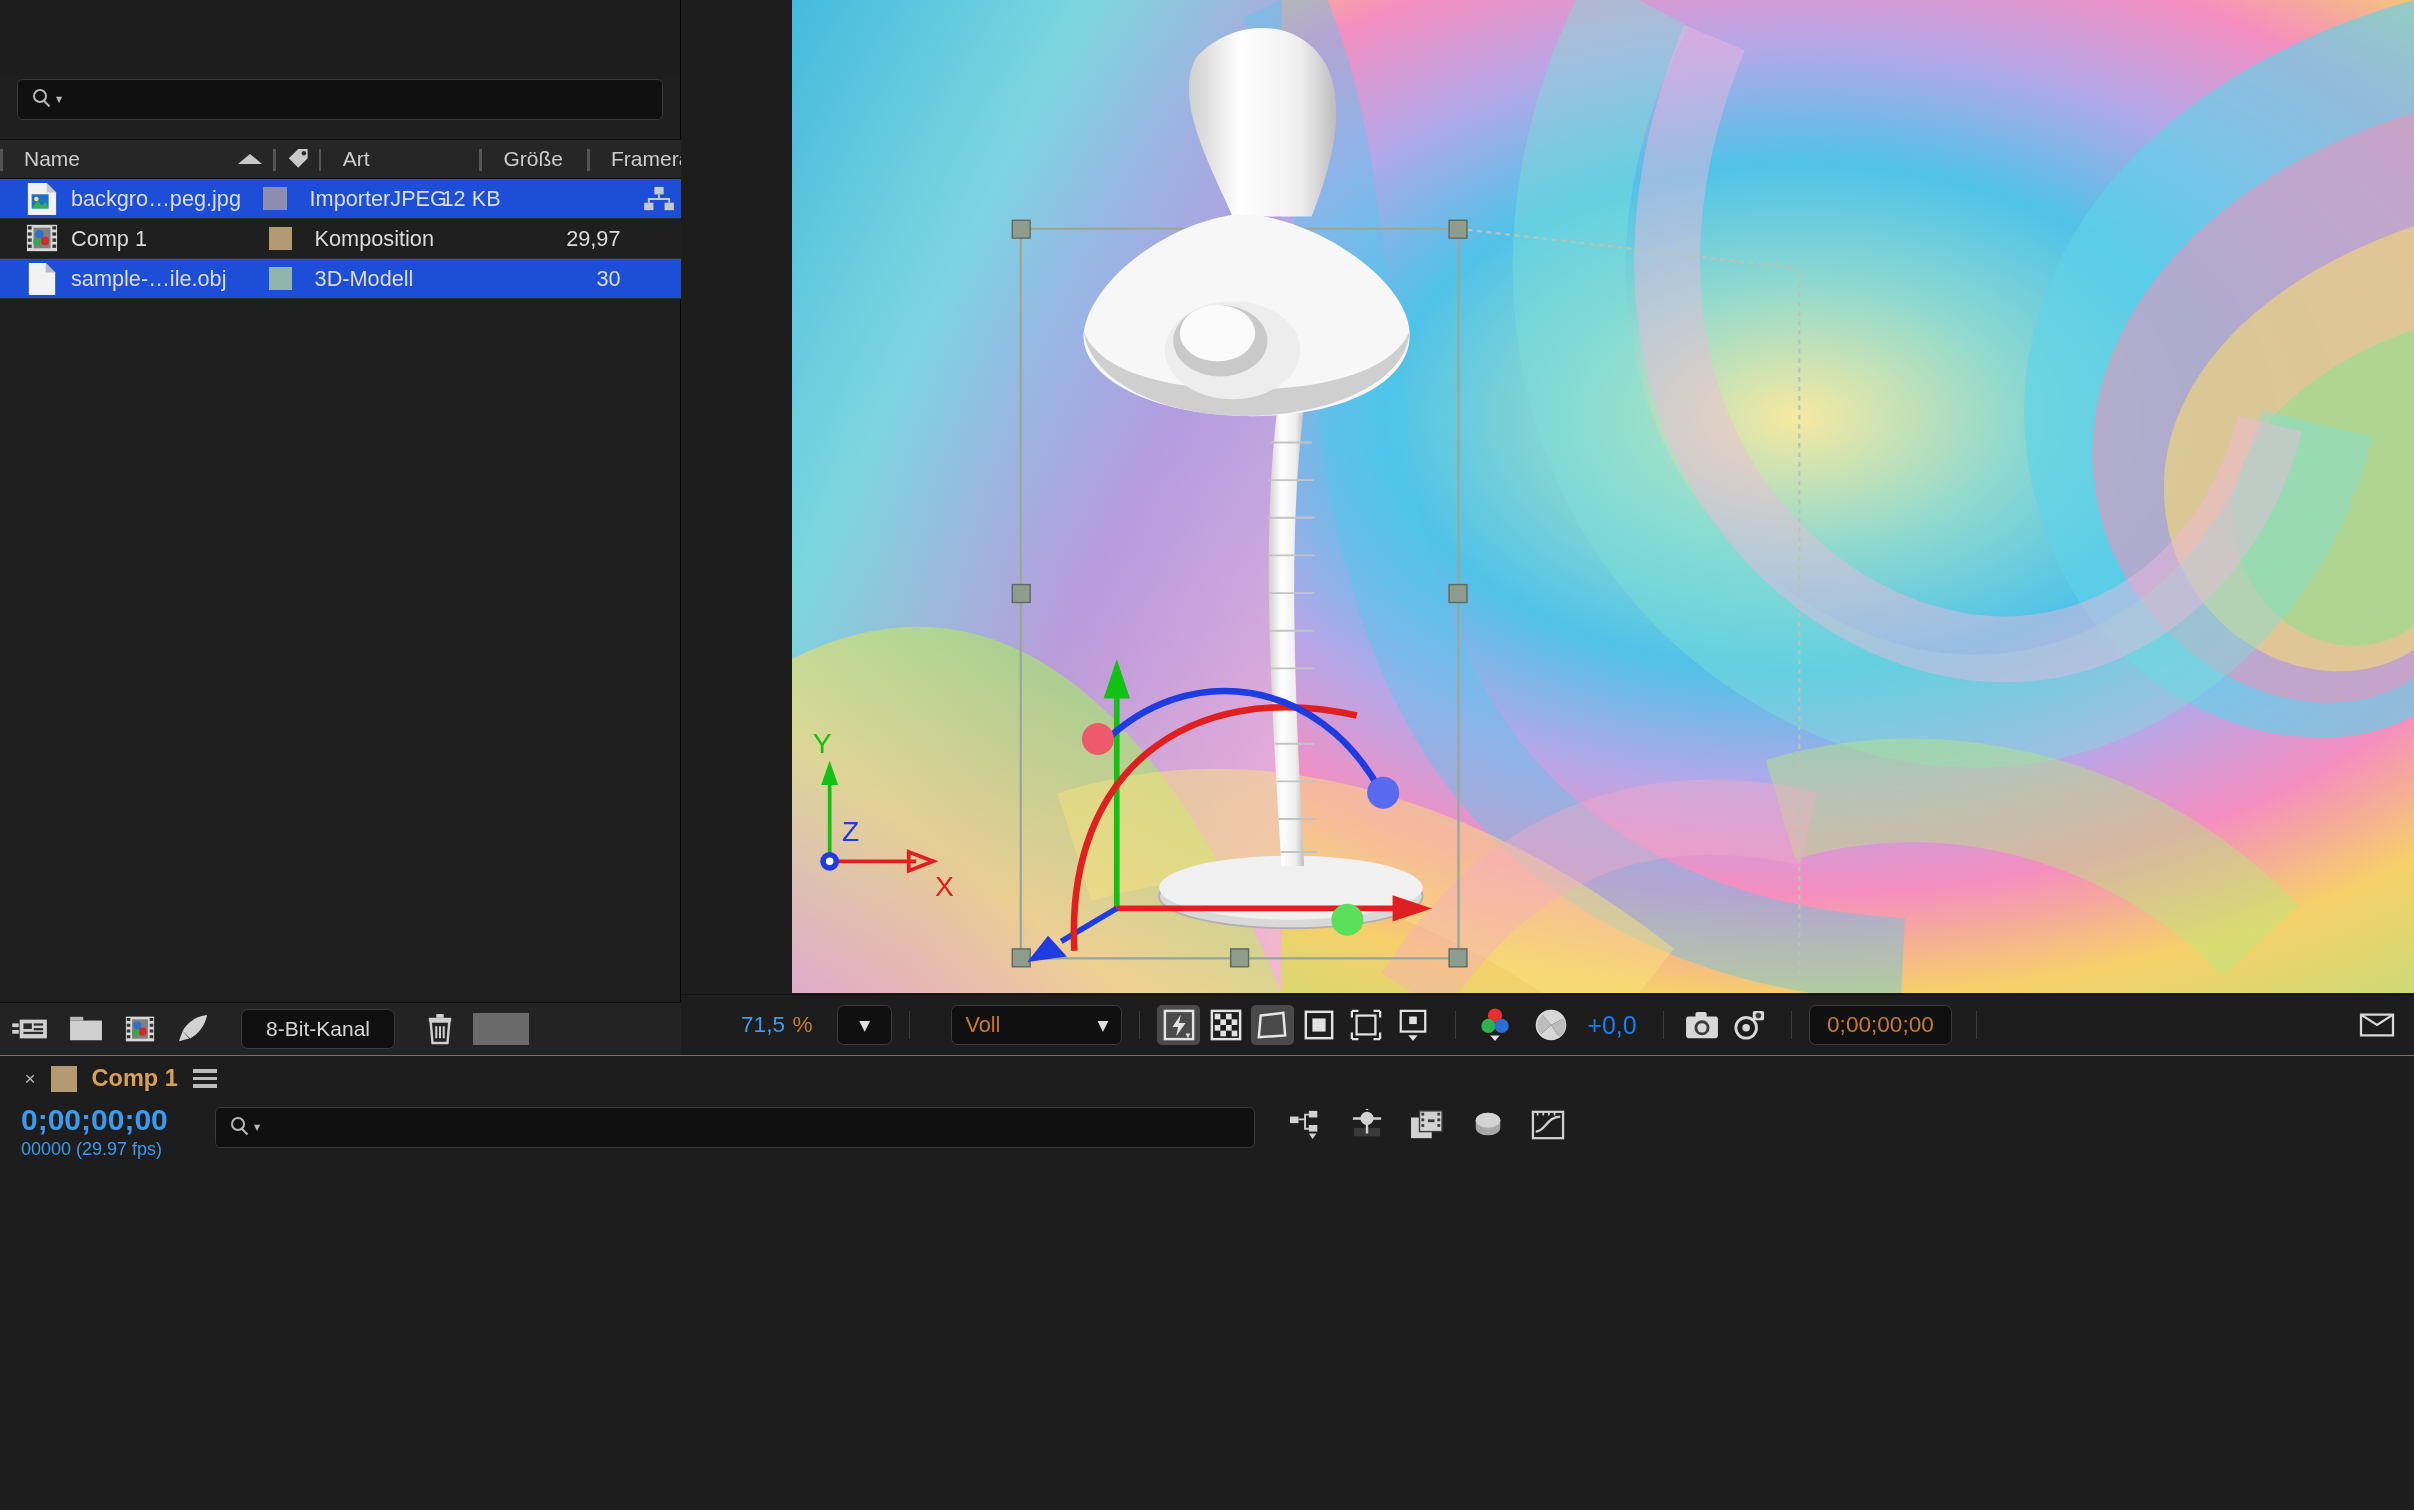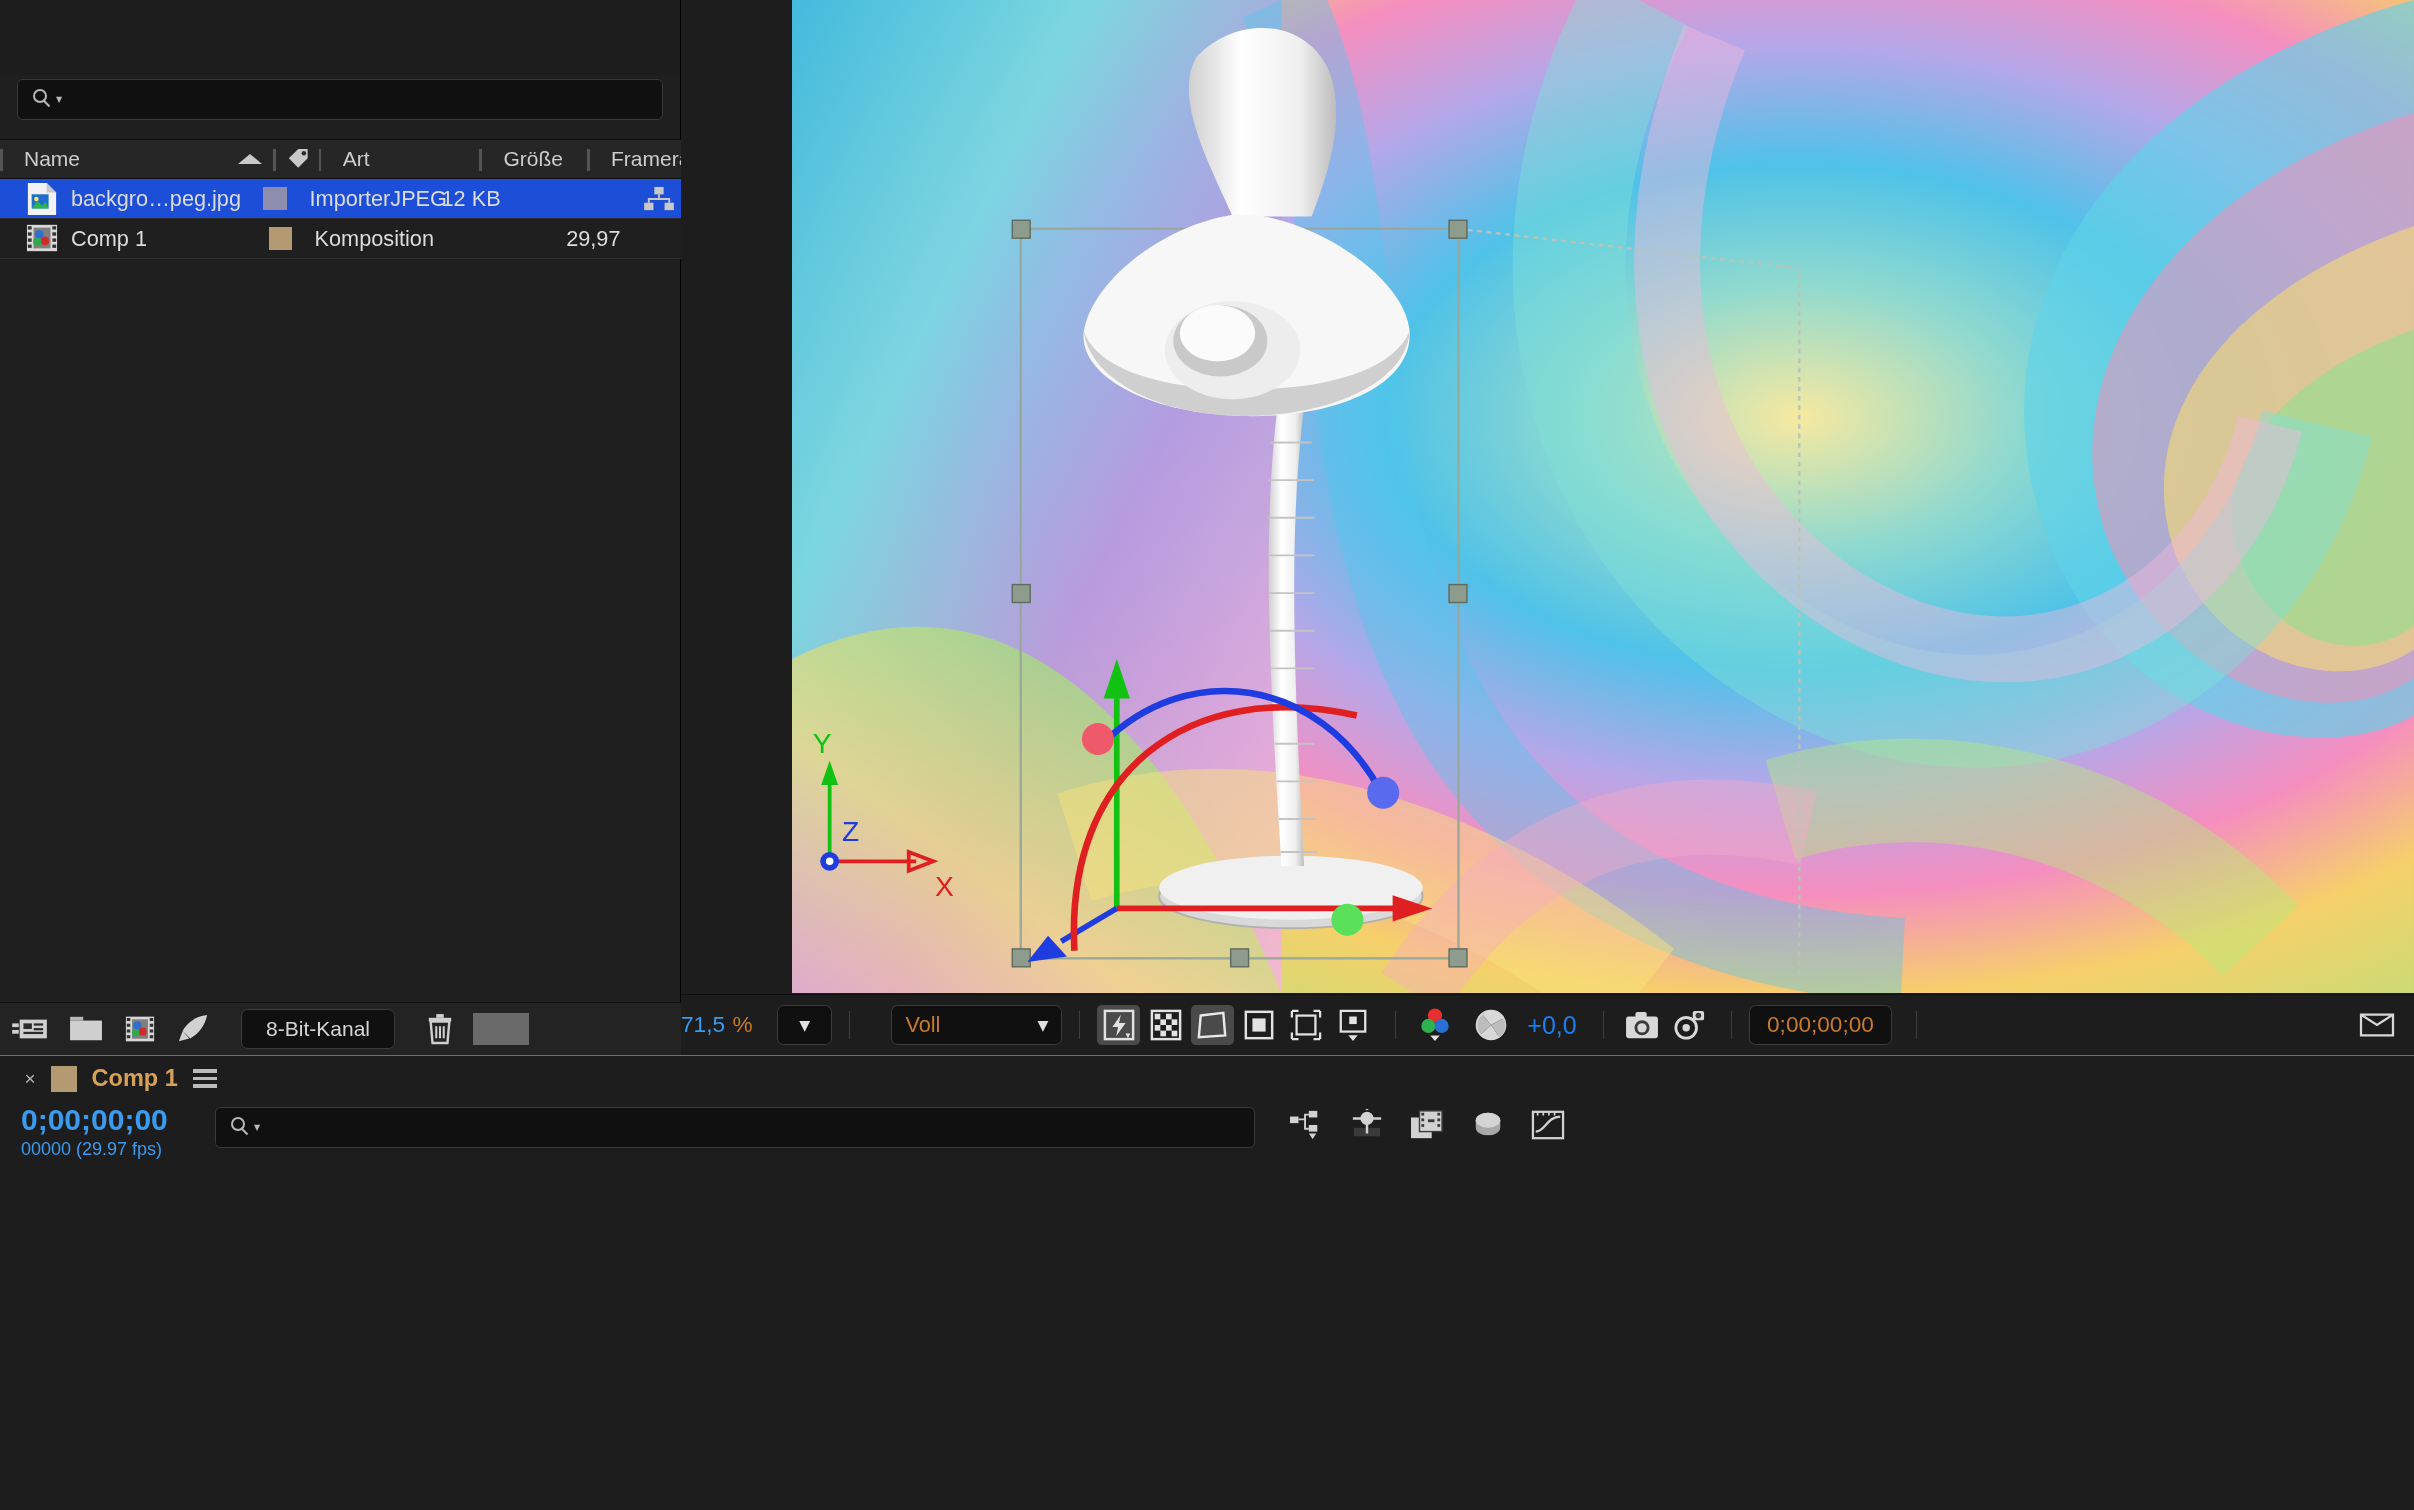--- a/index.html
+++ b/index.html
@@ -82,21 +82,21 @@
   .comp-stage {
     position:absolute; left:111px; top:0; width:1622px; height:993px;
     overflow:hidden; background:#000;
   }
   .bg-art { position:absolute; inset:0; }
   .comp-toolbar {
     position:absolute; left:0; bottom:0; width:1734px; height:61px;
     background:#1d1d1d; display:flex; align-items:center; gap:0px;
     border-top:0.9px solid #101010;
   }
-  .zoomval { color:#3a9bf0; font-size:22.6px; }
+  .zoomval { color:#3a9bf0; font-size:22.6px; margin-left:60px; }
   .zoompct { color:#c97b2a; font-size:22.6px; margin-left:7.5px; }
   .dd {
     background:#101010; border:0.9px solid #3c3c3c; border-radius:6.6px; height:40px;
     display:flex; align-items:center; justify-content:space-between;
     color:#e0e0e0; font-size:21.7px; padding:0 13px;
   }
   .dd.small { width:55px; justify-content:center; margin-left:24.5px; }
   .dd.res { width:171px; margin-left:24.5px; }
   .dd.res span { color:#c97b2a; }
   .vsep { width:0.9px; height:28px; background:#3d3d3d; margin:0 17px; }
@@ -227,20 +227,34 @@
           </svg>
         </span>
         <span class="pr-name">Comp 1</span>
         <span class="pr-swatch" style="background:#b39a72"></span>
         <span class="pr-art">Komposition</span>
         <span class="pr-size"></span>
         <span class="pr-fps">29,97</span>
         <span class="pr-extra"></span>
       </div>
 
+      <div class="proj-row">
+        <span class="pr-icon">
+          <svg width="32" height="34" viewBox="0 0 34 36">
+            <path d="M3 1 h18 l10 10 v24 h-28 z" fill="#f2f2f2"></path>
+            <path d="M21 1 l10 10 h-10 z" fill="#b9b9b9"></path>
+          </svg>
+        </span>
+        <span class="pr-name">sample-…ile.obj</span>
+        <span class="pr-swatch" style="background:#8fb5ae"></span>
+        <span class="pr-art">3D-Modell</span>
+        <span class="pr-size"></span>
+        <span class="pr-fps">30</span>
+        <span class="pr-extra"></span>
+      </div>
     </div>
 
     <div class="proj-bottom">
       <span>
         <svg width="38" height="30" viewBox="0 0 40 32">
           <rect x="9" y="6" width="29" height="20" fill="#d0d0d0"></rect>
           <rect x="13" y="10" width="9" height="6" fill="#2b2b2b"></rect>
           <rect x="24" y="10" width="10" height="2.4" fill="#2b2b2b"></rect>
           <rect x="24" y="15" width="10" height="2.4" fill="#2b2b2b"></rect>
           <rect x="13" y="19" width="21" height="2.4" fill="#2b2b2b"></rect>

